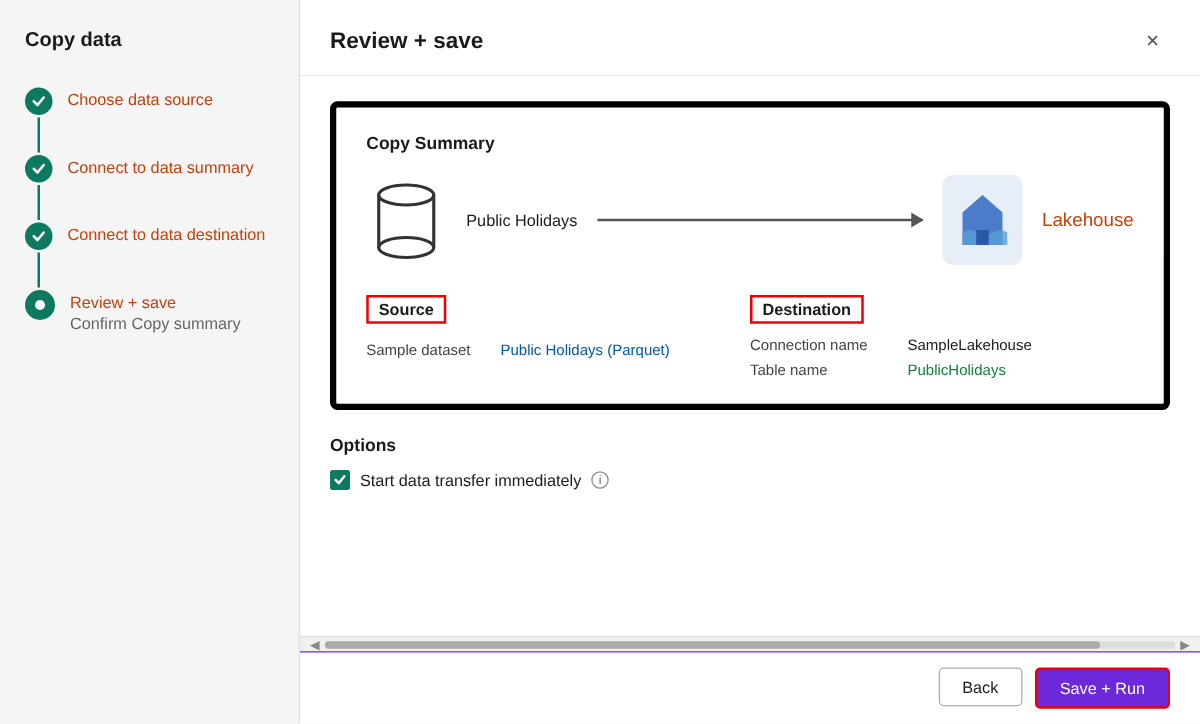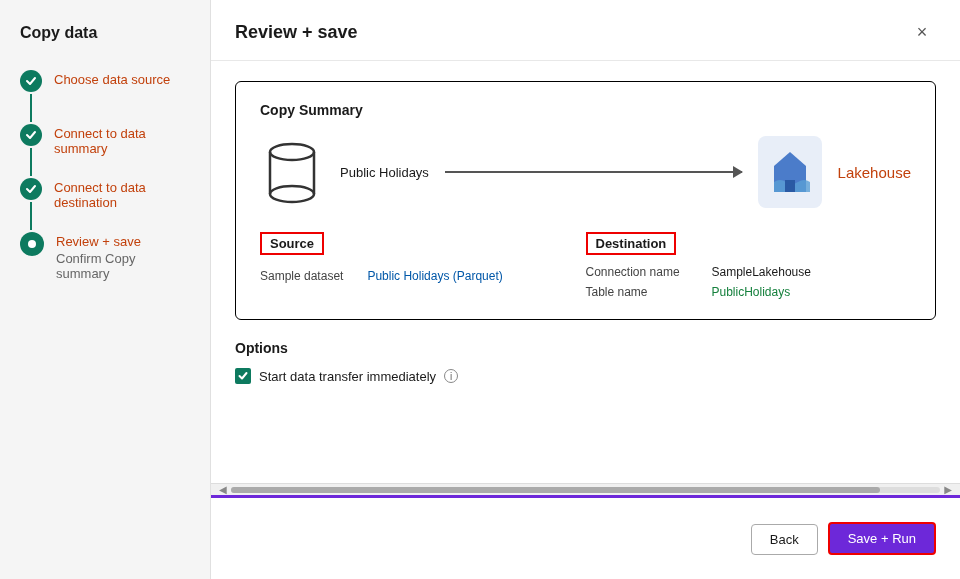--- a/index.html
+++ b/index.html
@@ -8,21 +8,21 @@
       font-size: 13px;
       background: #f0f0f0;
       display: flex;
       width: 960px;
       height: 579px;
       overflow: hidden;
     }
 
     
     .sidebar {
-      width: 211px;
+      width: 240px;
       background: #f5f5f5;
       padding: 24px 20px;
       flex-shrink: 0;
       border-right: 1px solid #e0e0e0;
     }
     .sidebar-title {
       font-size: 16px;
       font-weight: 600;
       color: #1a1a1a;
       margin-bottom: 28px;
@@ -128,21 +128,21 @@
     }
 
     .panel-content {
       flex: 1;
       padding: 20px 24px;
       overflow-y: auto;
     }
 
     
     .summary-card {
-      border: 1px solid #000000;
+      border: 5px solid #000000;
       border-radius: 6px;
       padding: 20px 24px;
       margin-bottom: 20px;
     }
     .summary-card-title {
       font-size: 14px;
       font-weight: 600;
       color: #1a1a1a;
       margin-bottom: 18px;
     }
@@ -321,24 +321,24 @@
       top: 0;
       height: 6px;
       background: #aaa;
       border-radius: 3px;
     }
 
     
     .panel-footer {
       display: flex;
       justify-content: flex-end;
-      align-items: flex-end;
+      align-items: flex-start;
       gap: 10px;
-      padding: 24px 24px;
-      border-top: 3px solid #6d28d9;
+      padding: 12px 24px;
+      border-top: 1px solid #6d28d9;
     }
     .btn-back {
       padding: 7px 18px;
       border: 1px solid #aaa;
       background: #fff;
       border-radius: 4px;
       font-size: 13px;
       cursor: pointer;
       color: #1a1a1a;
     }

